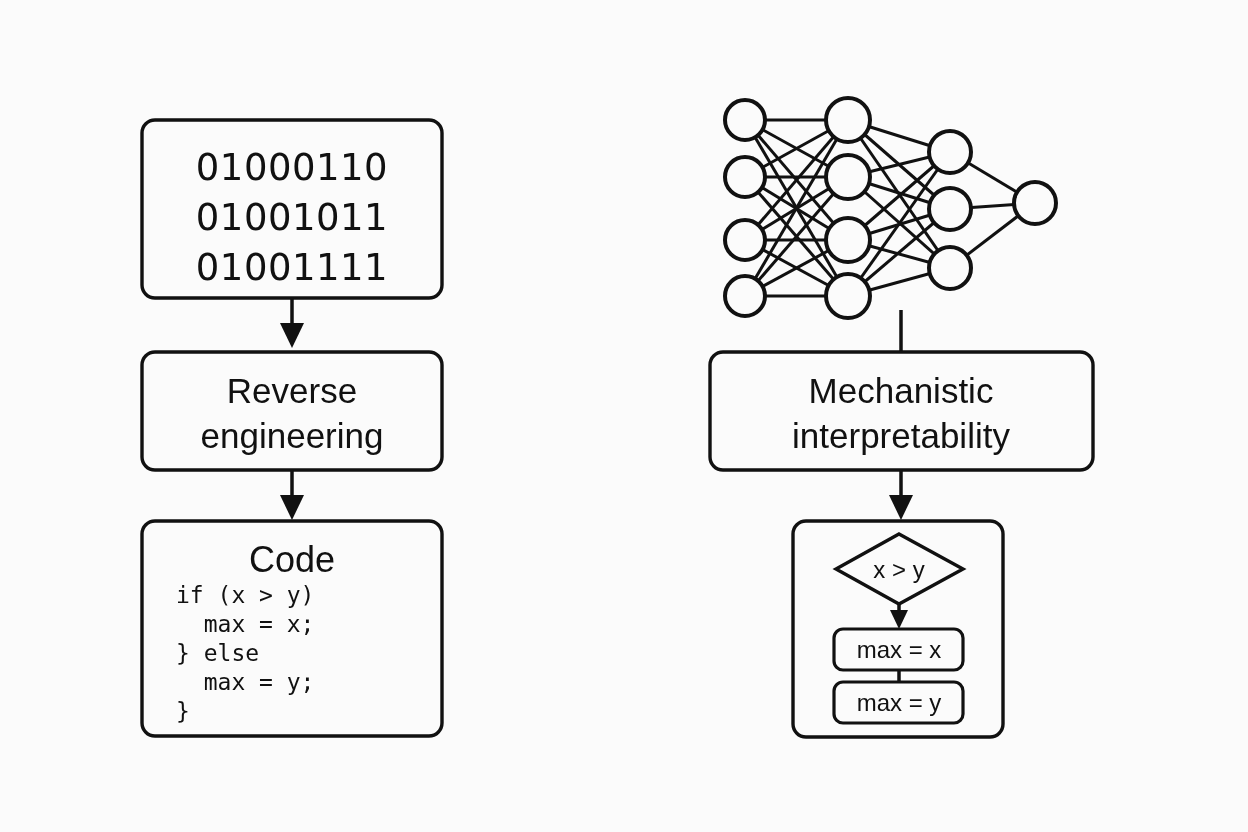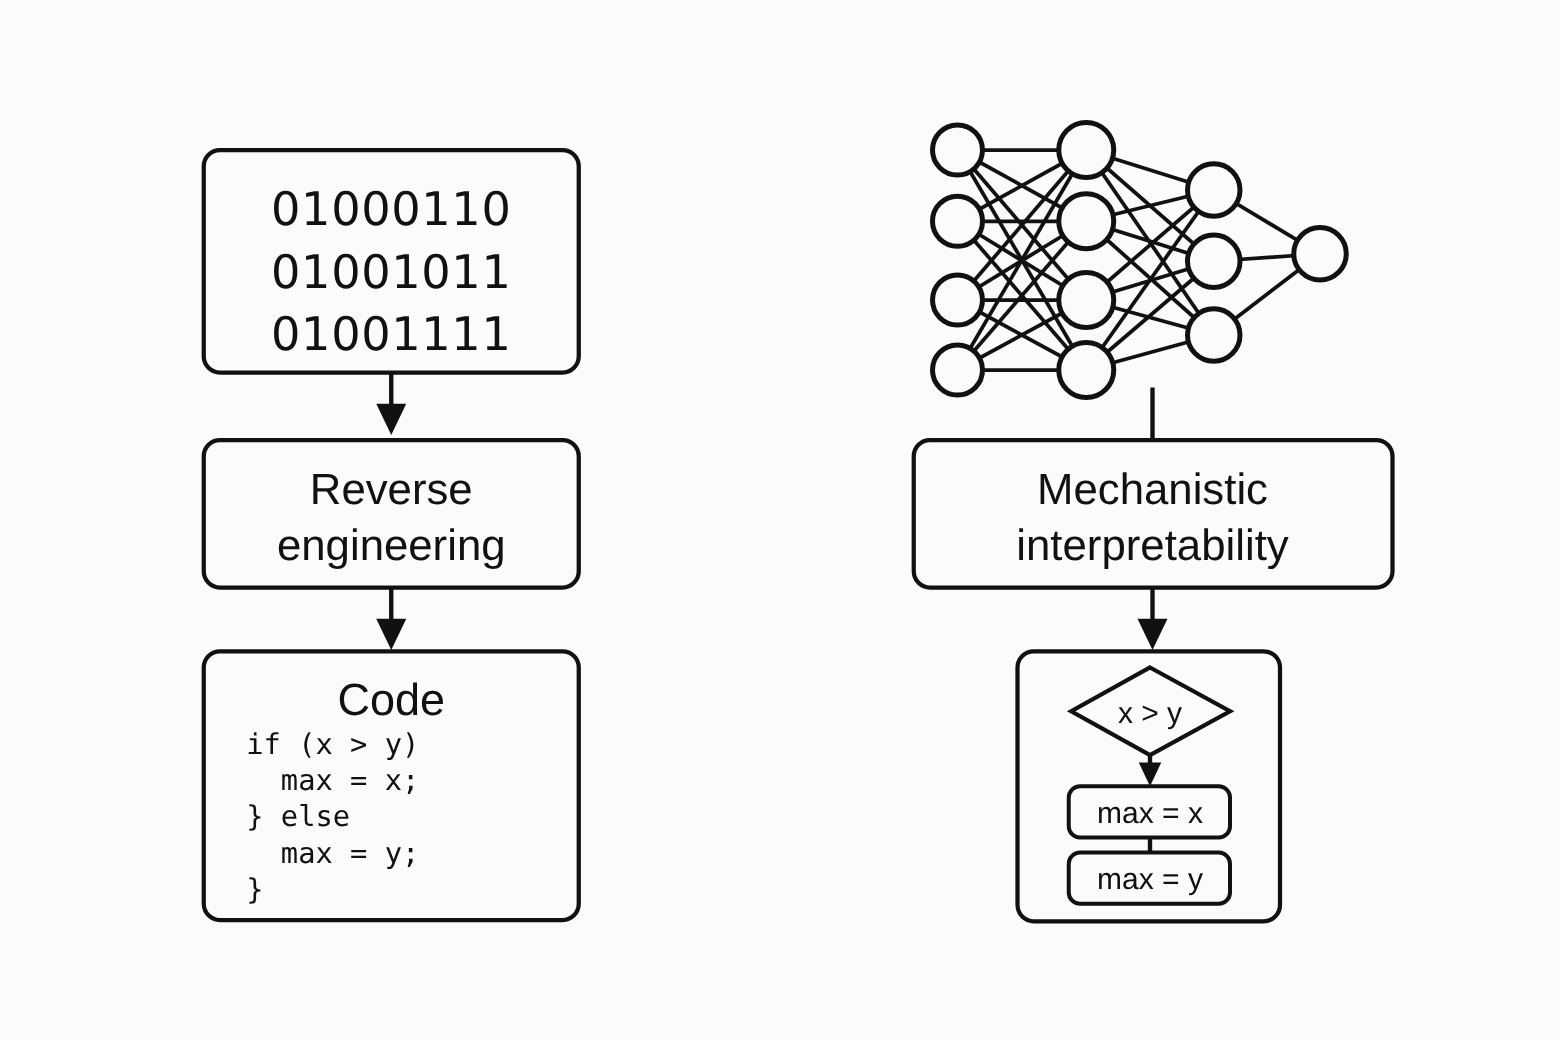--- a/index.html
+++ b/index.html
@@ -13,21 +13,20 @@
     position: relative;
     overflow: hidden;
     font-family: "Liberation Sans", sans-serif;
     color: #111111;
   }
   #diagram-root {
     position: absolute;
     left: 0; top: 0;
     width: 1176px;
     height: 832px;
-    margin-left: 21px;
   }
   svg.stage {
     position: absolute;
     left: 0; top: 0;
     width: 1248px;
     height: 832px;
   }
   .node-circle {
     fill: #fbfbfb;
     stroke: #111111;

